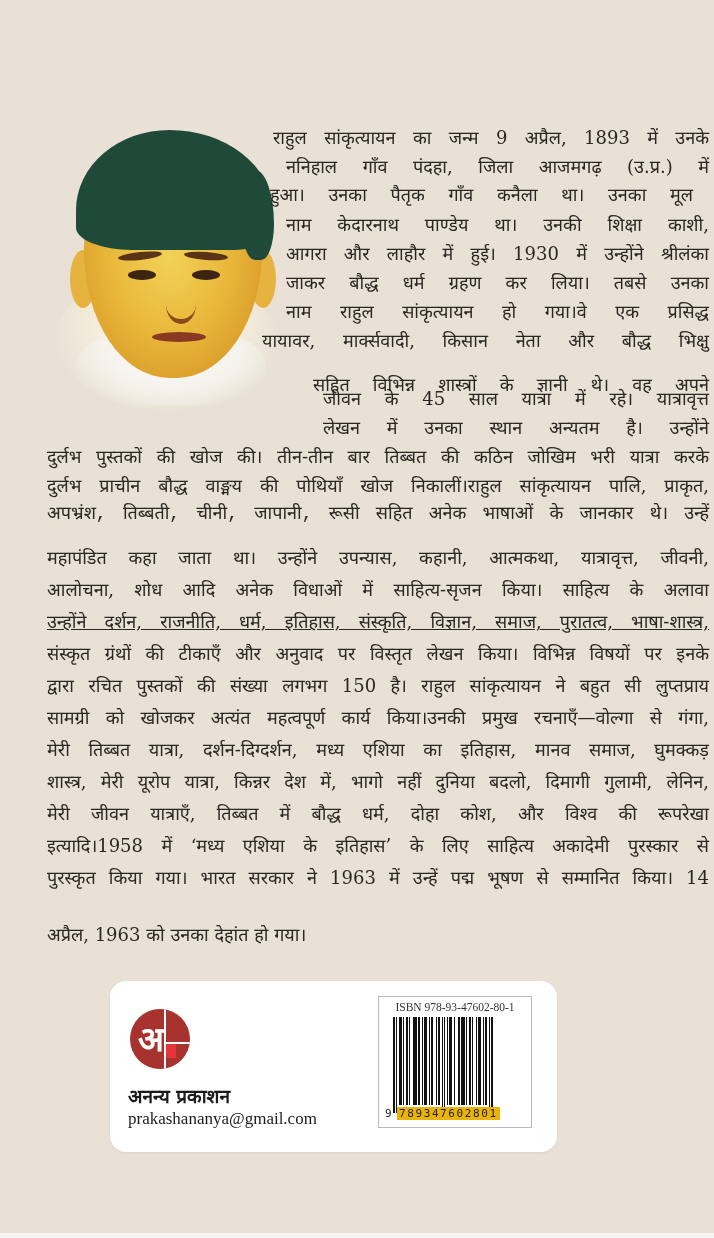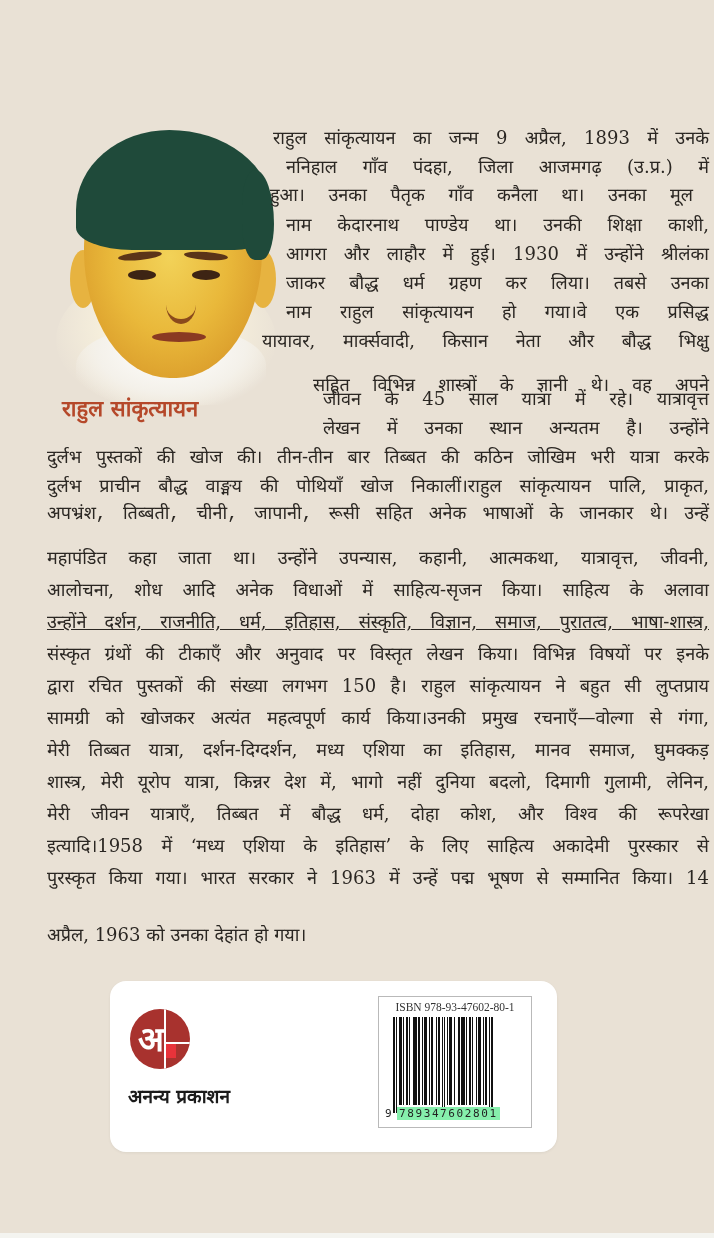--- a/index.html
+++ b/index.html
@@ -129,21 +129,21 @@
   }
   .bars span { display: block; height: 88px; background: #111; }
   .bars span.gap { background: transparent; }
   .bars span.long { height: 96px; }
   .digits {
     position: absolute; left: 6px; top: 110px; width: 140px;
     font-family: "DejaVu Sans Mono", "Liberation Mono", monospace;
     font-size: 11px; color: #222; letter-spacing: 1.6px; background: transparent;
   }
   .digits .first { position: absolute; left: 0; top: 0; }
-  .digits .rest { position: absolute; left: 12px; top: 0; background: #86efac; padding: 0 2px; }
+  .digits .rest { position: absolute; left: 12px; top: 0; background: #eab308; padding: 0 2px; }
   .bottom-strip {
     position: absolute; left: 0; top: 1233px; width: 714px; height: 5px; background: #f4f4f0;
   }
 </style>
 </head>
 <body>
 
 <div class="page">
 
   <div class="portrait">
@@ -156,21 +156,20 @@
     <div class="hair"></div>
     <div class="hair-side"></div>
     <div class="brow-l"></div>
     <div class="brow-r"></div>
     <div class="eye-l"></div>
     <div class="eye-r"></div>
     <div class="nose"></div>
     <div class="mouth"></div>
   </div>
 
-  <div class="caption">राहुल सांकृत्यायन</div>
 
   <div>
     <div class="line" style="left:273px;top:123px;width:436px;">राहुल सांकृत्यायन का जन्म 9 अप्रैल, 1893 में उनके</div>
     <div class="line" style="left:286px;top:152px;width:423px;">ननिहाल गाँव पंदहा, जिला आजमगढ़ (उ.प्र.) में</div>
     <div class="line" style="left:270px;top:181px;width:423px;font-family:Liberation Serif, serif;">हुआ। उनका पैतृक गाँव कनैला था। उनका मूल</div>
     <div class="line" style="left:286px;top:210px;width:423px;">नाम केदारनाथ पाण्डेय था। उनकी शिक्षा काशी,</div>
     <div class="line" style="left:286px;top:239px;width:423px;">आगरा और लाहौर में हुई। 1930 में उन्होंने श्रीलंका</div>
     <div class="line" style="left:286px;top:268px;width:423px;">जाकर बौद्ध धर्म ग्रहण कर लिया। तबसे उनका</div>
     <div class="line" style="left:286px;top:297px;width:423px;">नाम राहुल सांकृत्यायन हो गया।वे एक प्रसिद्ध</div>
     <div class="line" style="left:262px;top:326px;width:447px;">यायावर, मार्क्सवादी, किसान नेता और बौद्ध भिक्षु</div>
@@ -198,20 +197,21 @@
   </div>
 
   <div class="card">
     <div class="logo">
       <div class="vline"></div>
       <div class="hline"></div>
       <div class="accent"></div>
       <span class="glyph">अ</span>
     </div>
     <div class="pub-name">अनन्य प्रकाशन</div>
+    <div class="pub-email">prakashananya@gmail.com</div>
 
     <div class="barcode-box">
       <div class="isbn">ISBN 978-93-47602-80-1</div>
       <div class="bars">
         <span class="long" style="width:2px"></span>
           <span class="gap" style="width:1px"></span>
         <span class="long" style="width:1px"></span>
           <span class="gap" style="width:2px"></span>
         <span style="width:3px"></span>
           <span class="gap" style="width:1px"></span>

